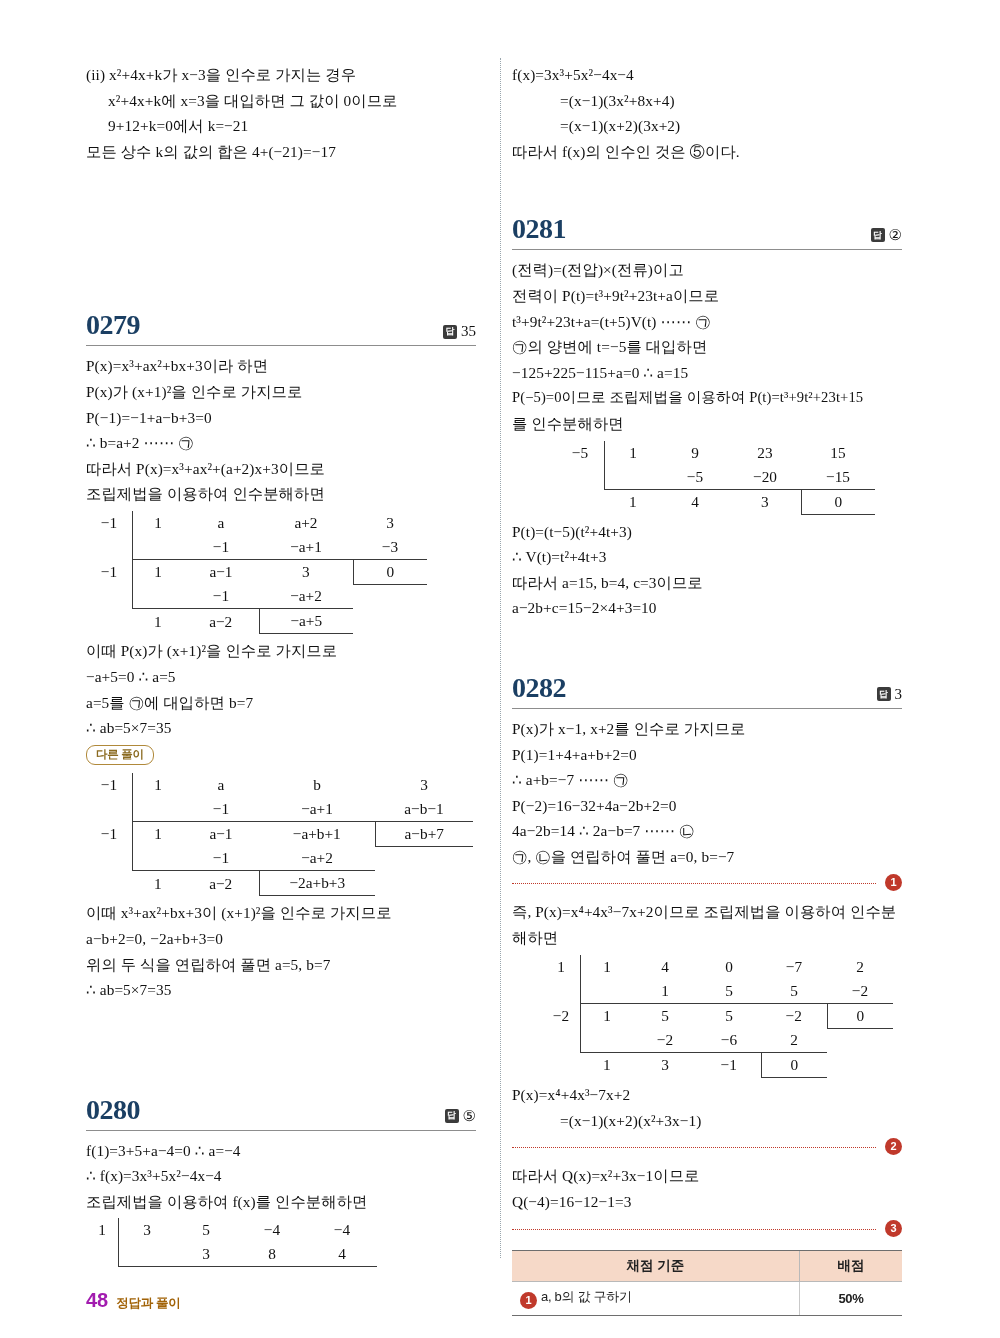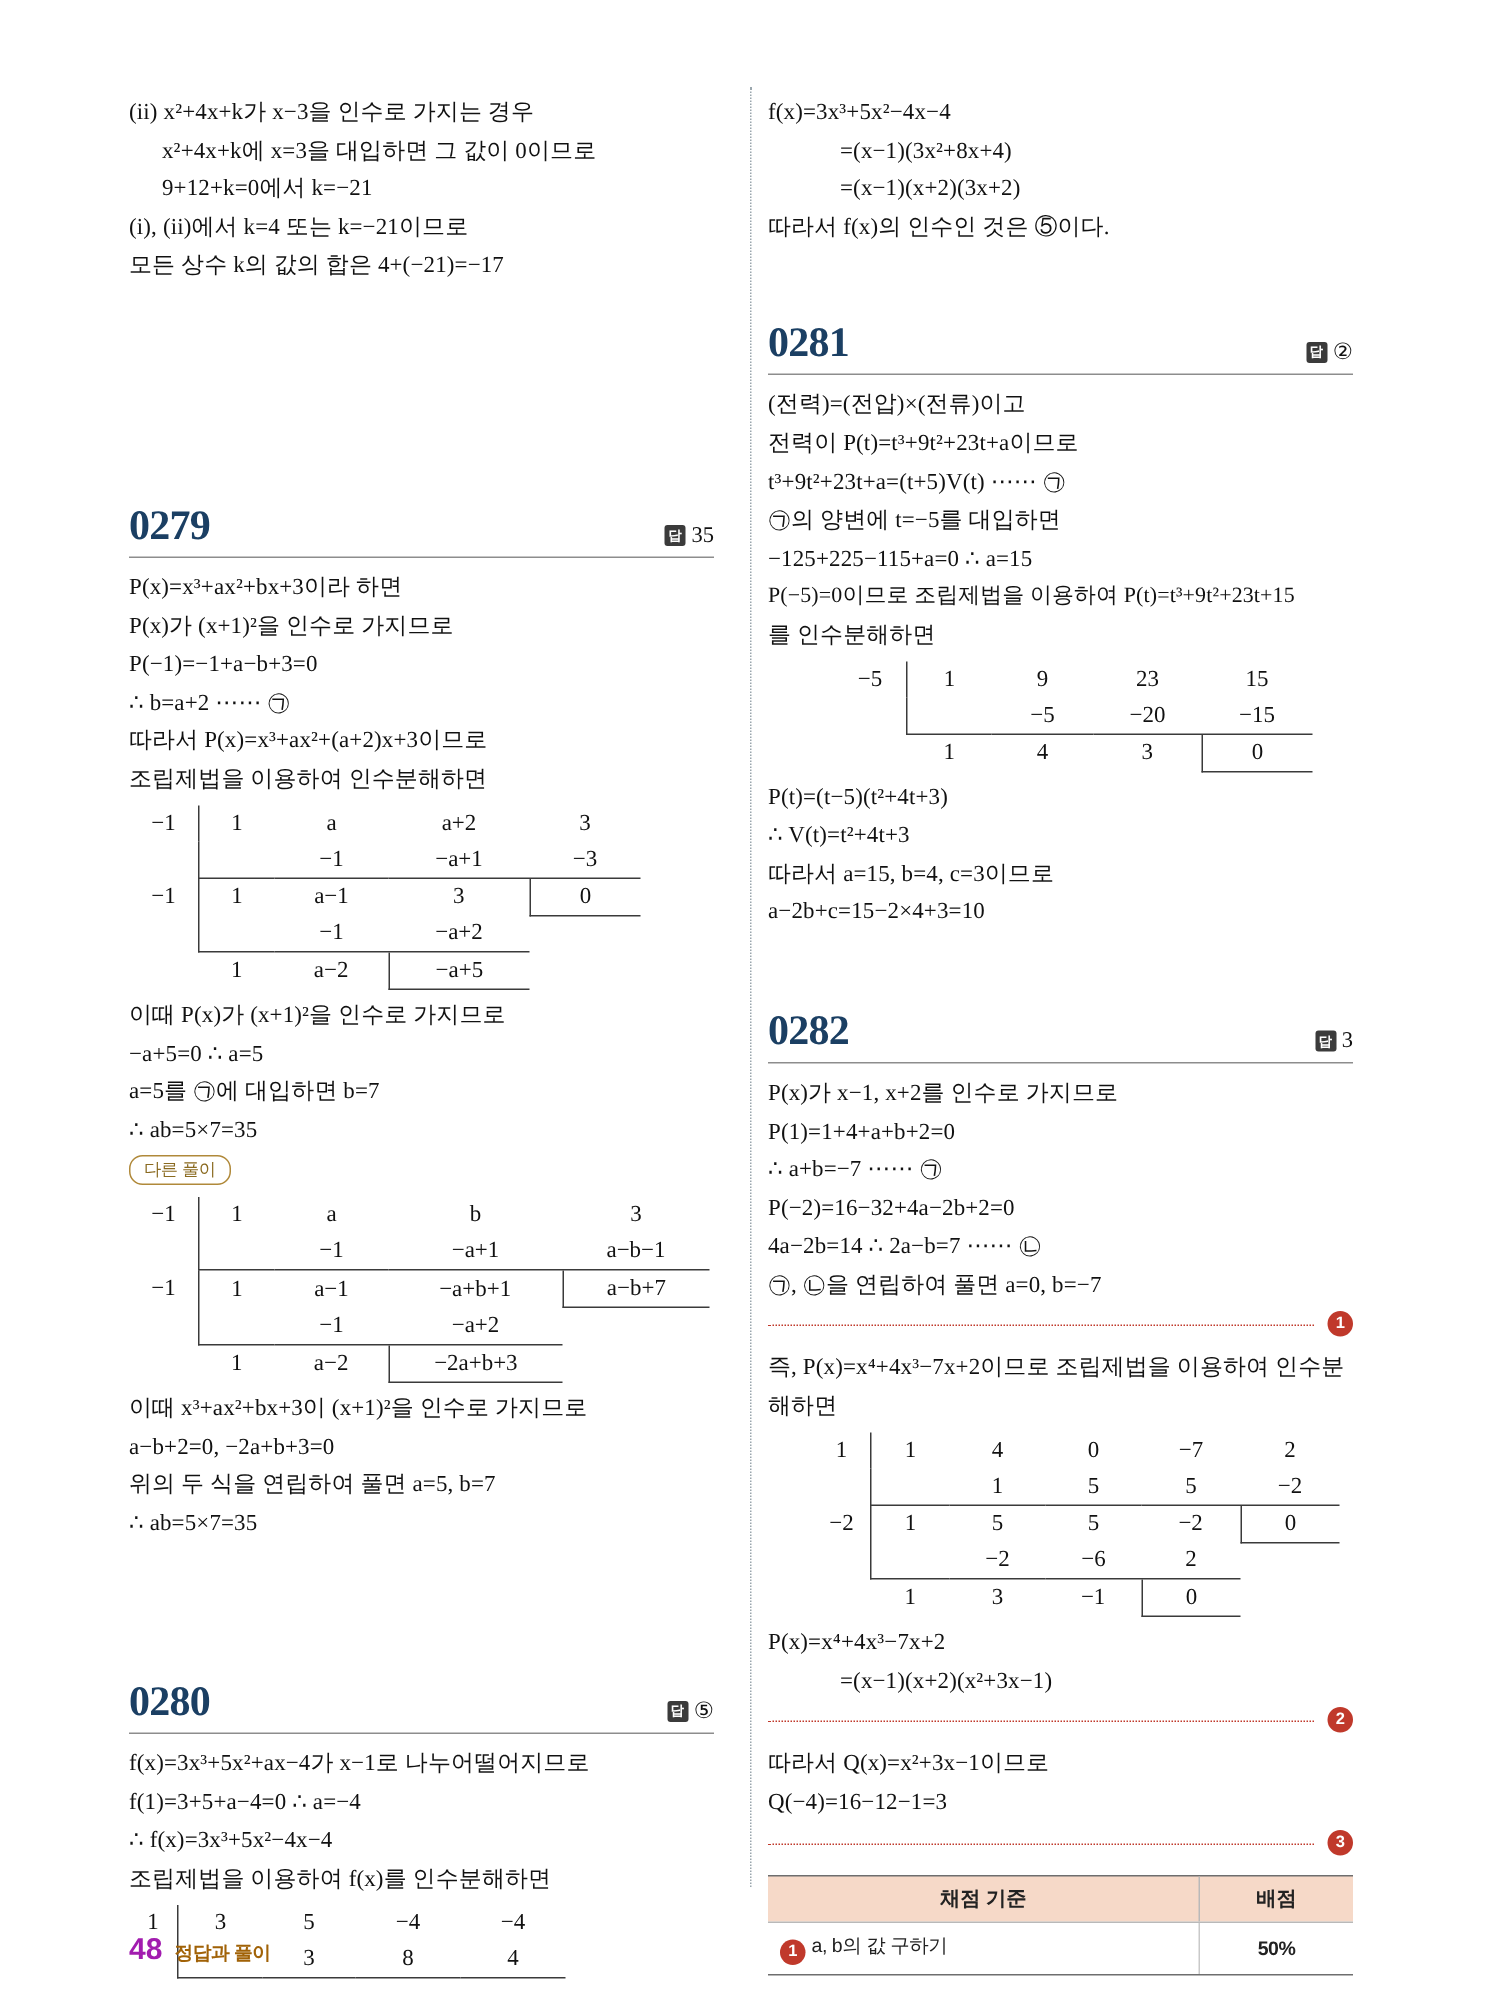--- a/index.html
+++ b/index.html
@@ -84,21 +84,21 @@
     font-family:"Liberation Sans", sans-serif;font-size:9px;font-weight:700;
     display:flex;align-items:center;justify-content:center;border-radius:2px;
     line-height:1;
   }
   .rule{border-top:1.6px solid #8d8d8d;margin:1px 0 7px 0;}
 
   
   .alt-badge{
     display:inline-block;border:1px solid #b0893a;border-radius:9px;
     padding:1px 9px 2px 9px;color:#8a6a20;
-    font-family:"Liberation Sans", sans-serif;font-size:11.5px;font-weight:400;
+    font-family:"Liberation Sans", sans-serif;font-size:11.5px;font-weight:700;
     background:#fff;letter-spacing:-0.3px;
     margin:4px 0 4px 0;
   }
 
   
   .synth{position:relative;margin:4px 0 4px 0;font-size:15.3px;}
   .synth table{border-collapse:collapse;}
   .synth td{
     padding:0 6px;height:24px;text-align:center;vertical-align:middle;
     font-family:"Liberation Serif", serif;font-size:15.3px;white-space:nowrap;
@@ -158,21 +158,20 @@
 <div class="page">
 
   <div class="col-divider"></div>
 
   <div class="col col-left">
 
     <div>
       <div class="ln">(ii) x²+4x+k가 x−3을 인수로 가지는 경우</div>
       <div class="ln ind1">x²+4x+k에 x=3을 대입하면 그 값이 0이므로</div>
       <div class="ln ind1">9+12+k=0에서 k=−21</div>
-      <div class="ln">(i), (ii)에서 k=4 또는 k=−21이므로</div>
       <div class="ln">모든 상수 k의 값의 합은 4+(−21)=−17</div>
     </div>
 
     <div style="height:118px"></div>
 
 
     <div style="height:18px"></div>
 
     <div class="prob">
       <div class="prob-head">
@@ -293,21 +292,20 @@
     <div class="prob">
       <div class="prob-head">
         <span class="prob-no">0280</span>
         <span class="prob-ans">
           <span class="ans-icon">답</span>
           <span>⑤</span>
         </span>
       </div>
       <div class="rule"></div>
 
-      <div class="ln">f(x)=3x³+5x²+ax−4가 x−1로 나누어떨어지므로</div>
       <div class="ln">f(1)=3+5+a−4=0      ∴ a=−4</div>
       <div class="ln">∴ f(x)=3x³+5x²−4x−4</div>
       <div class="ln">조립제법을 이용하여 f(x)를 인수분해하면</div>
 
       <div class="synth">
         <table>
           <tbody>
               <tr>
             <td class="lead" style="width:20px">1</td>
             <td class="bl" style="width:44px">3</td>

